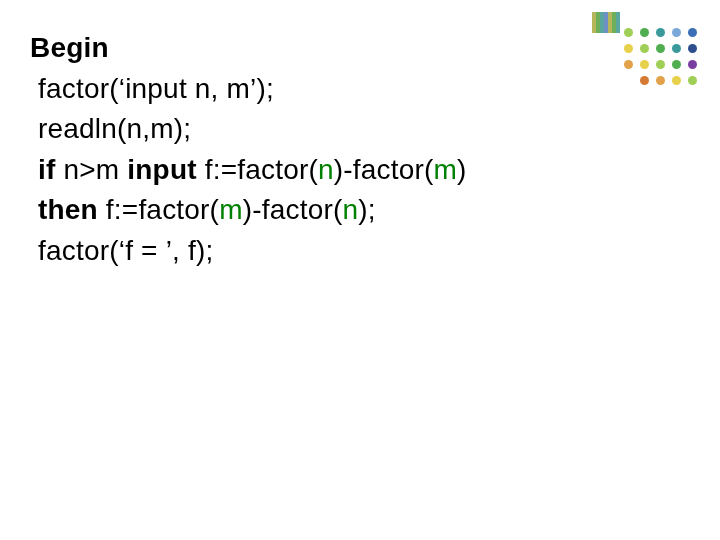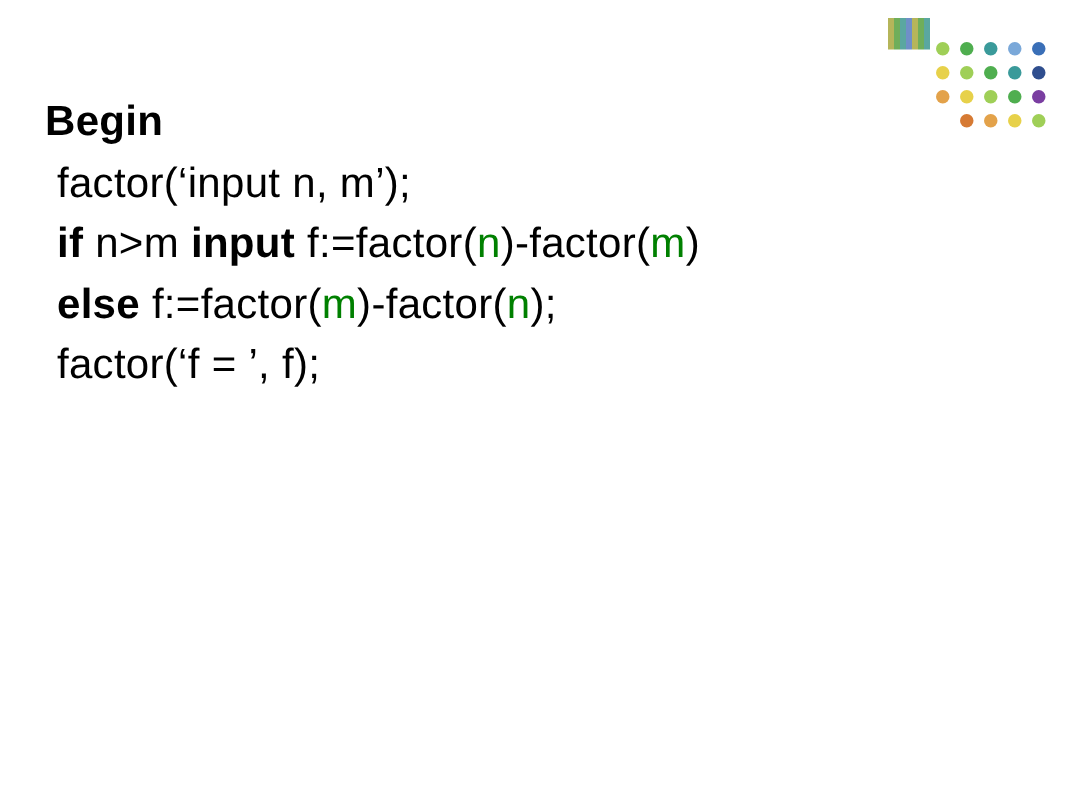--- a/index.html
+++ b/index.html
@@ -19,21 +19,20 @@
     box-sizing: border-box;
   }
   .code {
     position: absolute;
     left: 30px;
     top: 28px;
     font-size: 28px;
     line-height: 1.45;
     color: #000;
     letter-spacing: 0.2px;
-    margin-top: 33px;
   }
   .code .line { white-space: pre; }
   .kw { font-weight: 700; }
   .n  { color: #008000; }
   .m  { color: #008000; }
   .dots {
     position: absolute;
     right: 18px;
     top: 14px;
     width: 110px;
@@ -98,18 +97,19 @@
     
     <span class="r r-olive" style="left:80px; top:78px;"></span>
     <span class="r r-green" style="left:96px; top:78px;"></span>
     
     <span class="r r-teal" style="left:96px; top:94px;"></span>
   </div>
 
   <div class="code">
     <div class="line"><span class="kw">Begin</span></div>
     <div class="line"> factor(‘input n, m’);</div>
+    <div class="line"> readln(n,m);</div>
     <div class="line"><span class="kw"> if</span><span> n&gt;m </span><span class="kw">input</span><span> f:=factor(</span><span class="n">n</span><span>)-factor(</span><span class="m">m</span><span>)</span></div>
-    <div class="line"><span class="kw"> else</span><span> f:=factor(</span><span class="m">m</span><span>)-factor(</span><span class="n">n</span><span>);</span></div>
+    <div class="line"><span class="kw"> then</span><span> f:=factor(</span><span class="m">m</span><span>)-factor(</span><span class="n">n</span><span>);</span></div>
     <div class="line"> factor(‘f = ’, f);</div>
   </div>
 
 </div>
 
 </body></html>

